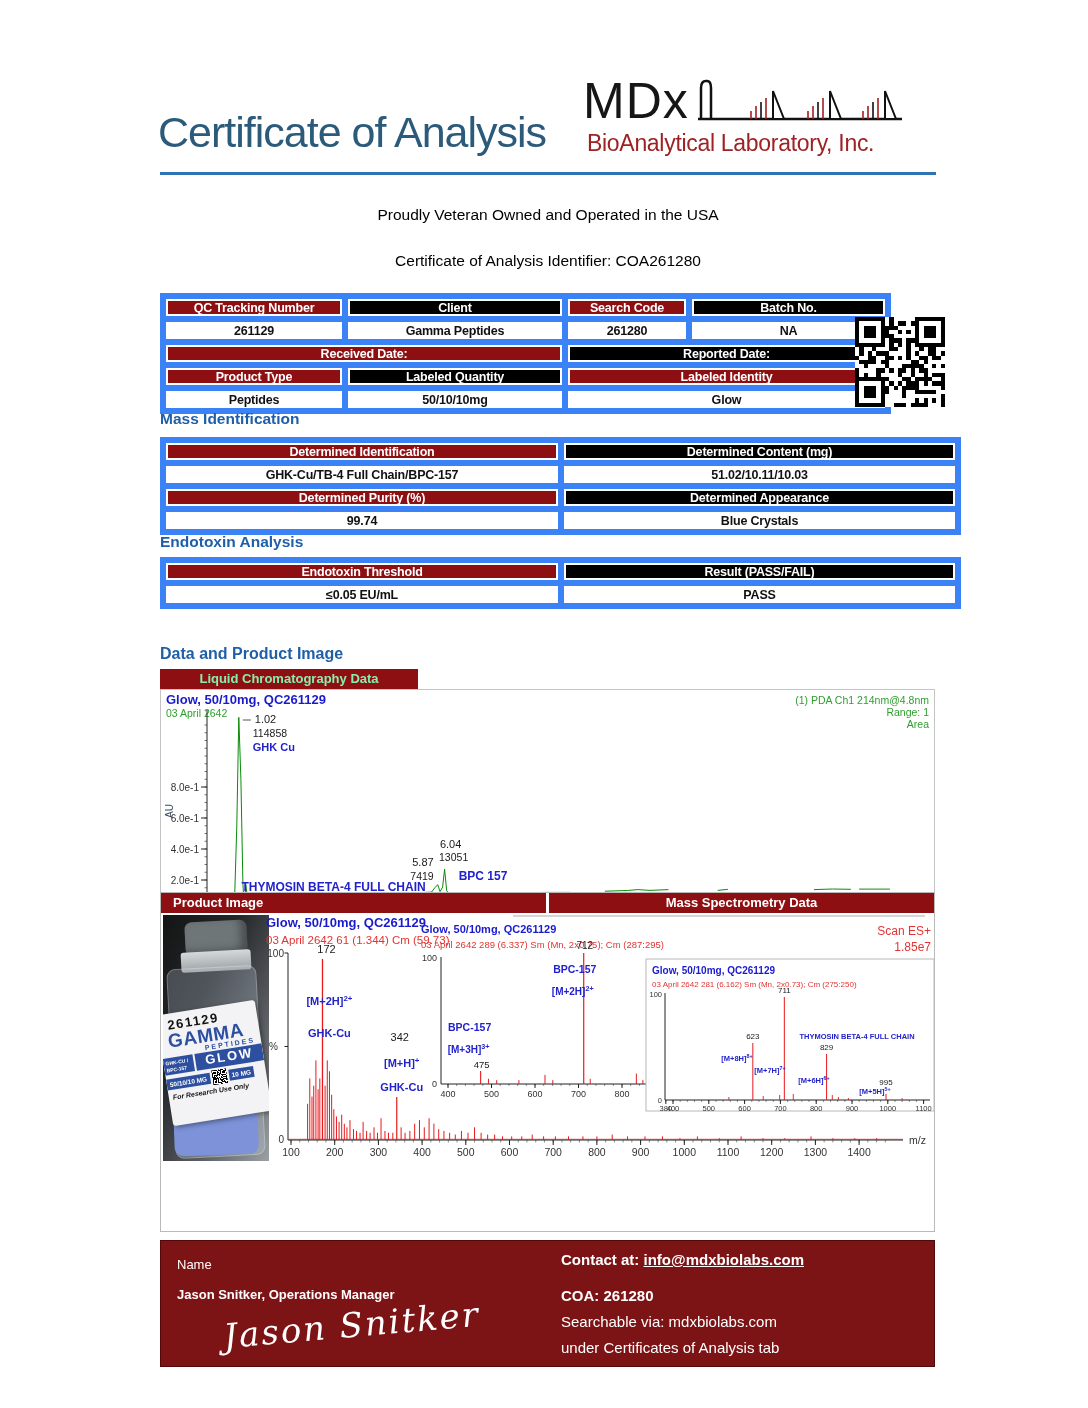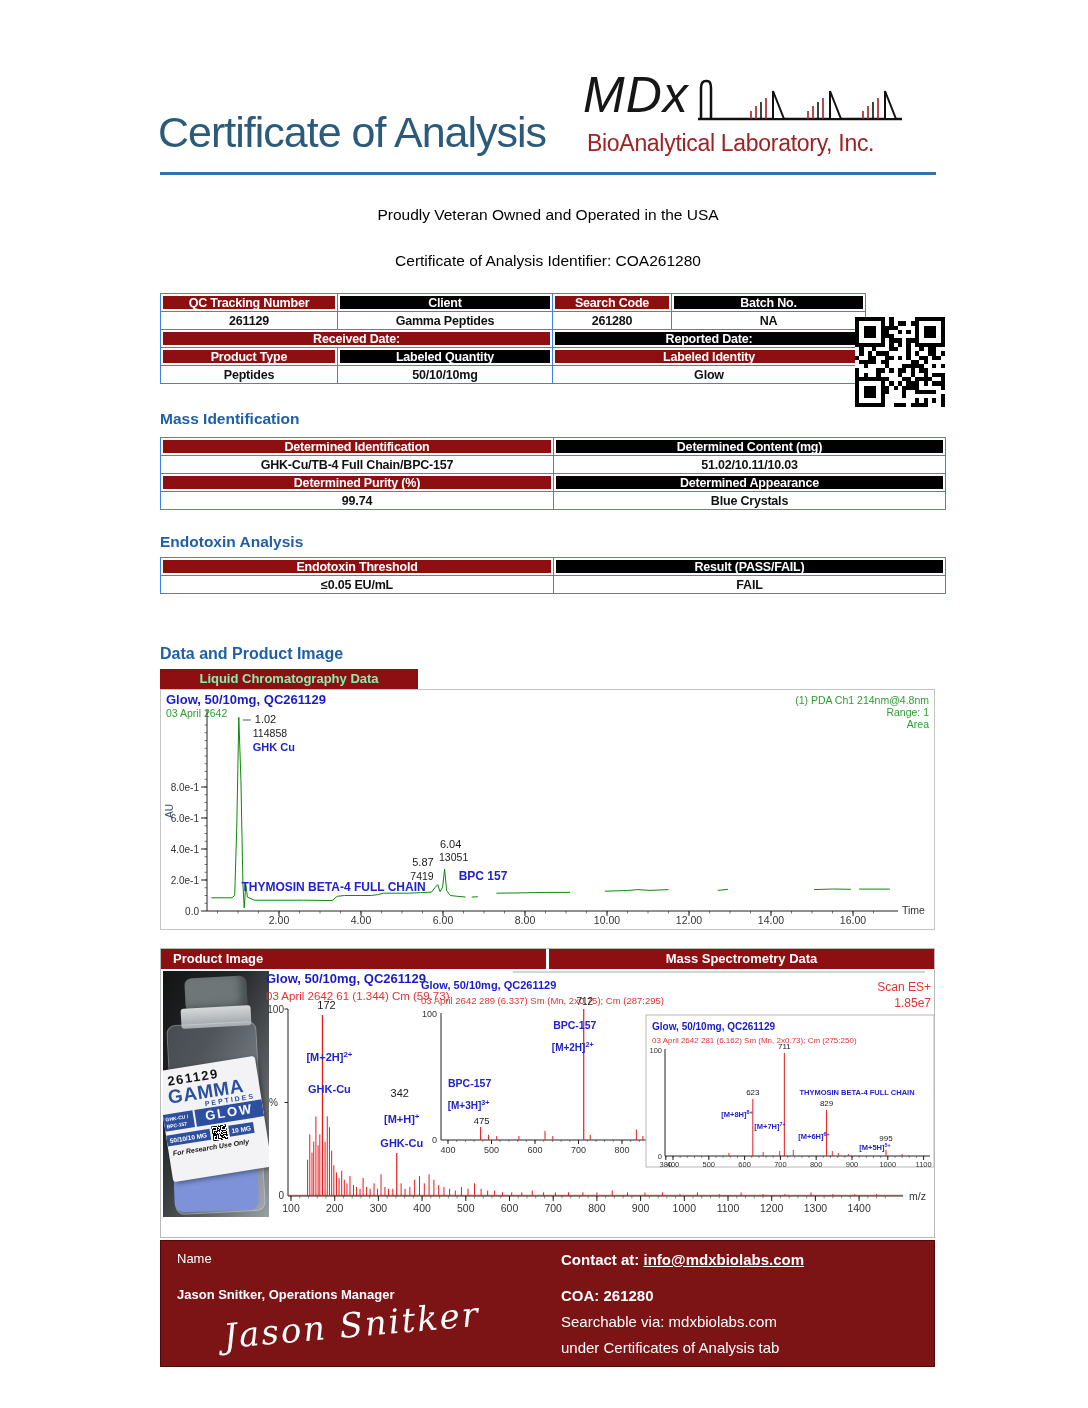--- a/index.html
+++ b/index.html
@@ -1,43 +1,43 @@
 <!DOCTYPE html>
 <html><head>
 <meta charset="utf-8">
 <style>
   html,body{margin:0;padding:0;background:#fff;}
   .page{position:relative;width:1088px;height:1408px;background:#fff;overflow:hidden;
         font-family:"Liberation Sans",sans-serif;color:#111;}
   
   .coa-title{position:absolute;left:158px;top:108px;font-size:43px;letter-spacing:-1px;
              color:#2b5a7a;font-weight:400;}
-  .logo-row{position:absolute;left:583px;top:70px;display:flex;align-items:flex-start;font-style:italic;}
+  .logo-row{position:absolute;left:583px;top:70px;display:flex;align-items:flex-end;}
   .logo-mdx{font-size:50px;font-weight:500;color:#161616;letter-spacing:1px;line-height:1;}
   .logo-icon{margin-left:6px;margin-top:6px;}
   .logo-company{position:absolute;left:587px;top:130px;font-size:23px;font-weight:normal;
                 color:#9e2123;letter-spacing:-0.3px;}
   .header-rule{position:absolute;left:160px;top:172px;width:776px;height:3px;background:#2e74b5;}
   .tagline{position:absolute;left:160px;width:776px;text-align:center;font-size:15.5px;color:#000;}
   
   table.t{position:absolute;border-collapse:collapse;table-layout:fixed;}
-  table.t td{border:1px solid #3b82f6;height:17px;padding:0 2px;text-align:center;
+  table.t td{border:6px solid #3b82f6;height:17px;padding:0 2px;text-align:center;
              font-size:12.5px;font-weight:bold;letter-spacing:-0.2px;overflow:hidden;white-space:nowrap;}
   td.hm{background:#8e0f12;color:#fff;box-shadow:inset 0 0 0 2px #fff;}
   td.hb{background:#000;color:#fff;box-shadow:inset 0 0 0 2px #fff;}
   td.v{background:#fff;color:#111;}
   .h-blue{position:absolute;left:160px;font-size:15.5px;font-weight:bold;color:#1f5fa8;}
   .qr{position:absolute;left:855px;top:317px;width:90px;height:90px;}
   
   .lc-bar{position:absolute;left:160px;top:669px;width:258px;height:20px;background:#8e0f12;
           color:#86efac;font-size:13px;font-weight:bold;text-align:center;line-height:20px;}
   .lc-box{position:absolute;left:160px;top:689px;width:775px;height:241px;border:1px solid #c4c4c4;
           background:#fff;box-sizing:border-box;}
   
-  .bottom-box{position:absolute;left:160px;top:948px;width:775px;height:290px;
+  .bottom-box{position:absolute;left:160px;top:892px;width:775px;height:340px;
               border:1px solid #b9b9b9;box-sizing:border-box;background:#fff;}
   .pi-bar{position:absolute;left:0;top:0;width:385px;height:20px;background:#8e0f12;color:#fff;
           font-size:13px;font-weight:bold;line-height:20px;padding-left:12px;box-sizing:border-box;}
   .ms-bar{position:absolute;left:388px;top:0;width:385px;height:20px;background:#8e0f12;color:#fff;
           font-size:13px;font-weight:bold;line-height:20px;text-align:center;}
   
   .vial-photo{position:absolute;left:2px;top:22px;width:106px;height:246px;overflow:hidden;
               background:linear-gradient(115deg,#141414 0%,#23272a 35%,#5d6165 70%,#9aa0a4 100%);}
   .vial-cap{position:absolute;left:22px;top:6px;width:62px;height:34px;background:#6e7678;
             border-radius:7px;transform:rotate(-3deg);box-shadow:inset -6px -4px 8px rgba(0,0,0,.35);}
@@ -60,21 +60,21 @@
   .vl-glow{background:#2d4fa0;color:#fff;font-size:13px;font-weight:bold;letter-spacing:2px;
            flex:1;text-align:center;line-height:16px;margin-left:2px;}
   .vl-chiprow2{display:flex;align-items:center;margin-top:2px;gap:2px;}
   .vl-qty{background:#2d4fa0;color:#fff;font-size:6.5px;font-weight:bold;padding:2px 3px;}
   .vl-qr{width:15px;height:15px;}
   .vl-qty2{background:#2d4fa0;color:#fff;font-size:6.5px;font-weight:bold;padding:2px 3px;}
   .vl-note{font-size:7px;font-weight:bold;font-style:italic;color:#111;margin:2px 0 0 4px;}
   
   .footer{position:absolute;left:160px;top:1240px;width:775px;height:127px;background:#7c1315;
           border:1px solid #55080a;box-sizing:border-box;color:#fff;}
-  .f-name-label{position:absolute;left:16px;top:10px;font-size:13px;}
+  .f-name-label{position:absolute;left:16px;top:16px;font-size:13px;}
   .f-person{position:absolute;left:16px;top:46px;font-size:13px;font-weight:600;}
   .f-signature{position:absolute;left:62px;top:64px;font-size:34px;font-style:italic;
                font-family:"DejaVu Serif",serif;transform:rotate(-5deg);letter-spacing:2px;color:#fff;}
   .f-contact{position:absolute;left:400px;top:10px;font-size:15px;font-weight:600;}
   .f-contact a{color:#fff;text-decoration:underline;margin-top:12px;}
   .f-coa{position:absolute;left:400px;top:46px;font-size:15px;font-weight:bold;}
   .f-s1{position:absolute;left:400px;top:72px;font-size:15px;}
   .f-s2{position:absolute;left:400px;top:98px;font-size:15px;}
   svg text{font-family:"Liberation Sans",sans-serif;}
 </style>
@@ -403,21 +403,21 @@
 
   <div class="h-blue" style="top:533px">Endotoxin Analysis</div>
   <table class="t" style="left:160px;top:557px;width:775px">
     <tbody>
         <tr>
       <td class="hm" style="width:388px">Endotoxin Threshold</td>
       <td class="hb" style="width:387px">Result (PASS/FAIL)</td>
     </tr>
     <tr>
       <td class="v">≤0.05 EU/mL</td>
-      <td class="v">FAIL</td>
+      <td class="v">PASS</td>
     </tr>
   </tbody>
     </table>
 
   <div class="h-blue" style="top:645px;font-size:16px">Data and Product Image</div>
   <div class="lc-bar">Liquid Chromatography Data</div>
   <div class="lc-box">
     <svg id="lc-svg" width="773" height="239" viewBox="0 0 773 239">
         <text x="5" y="14" font-size="13" font-weight="bold" fill="#1a1acd">Glow, 50/10mg, QC261129</text>
         <text x="5" y="27" font-size="10.5" fill="#2e9e2e">03 April 2642</text>

